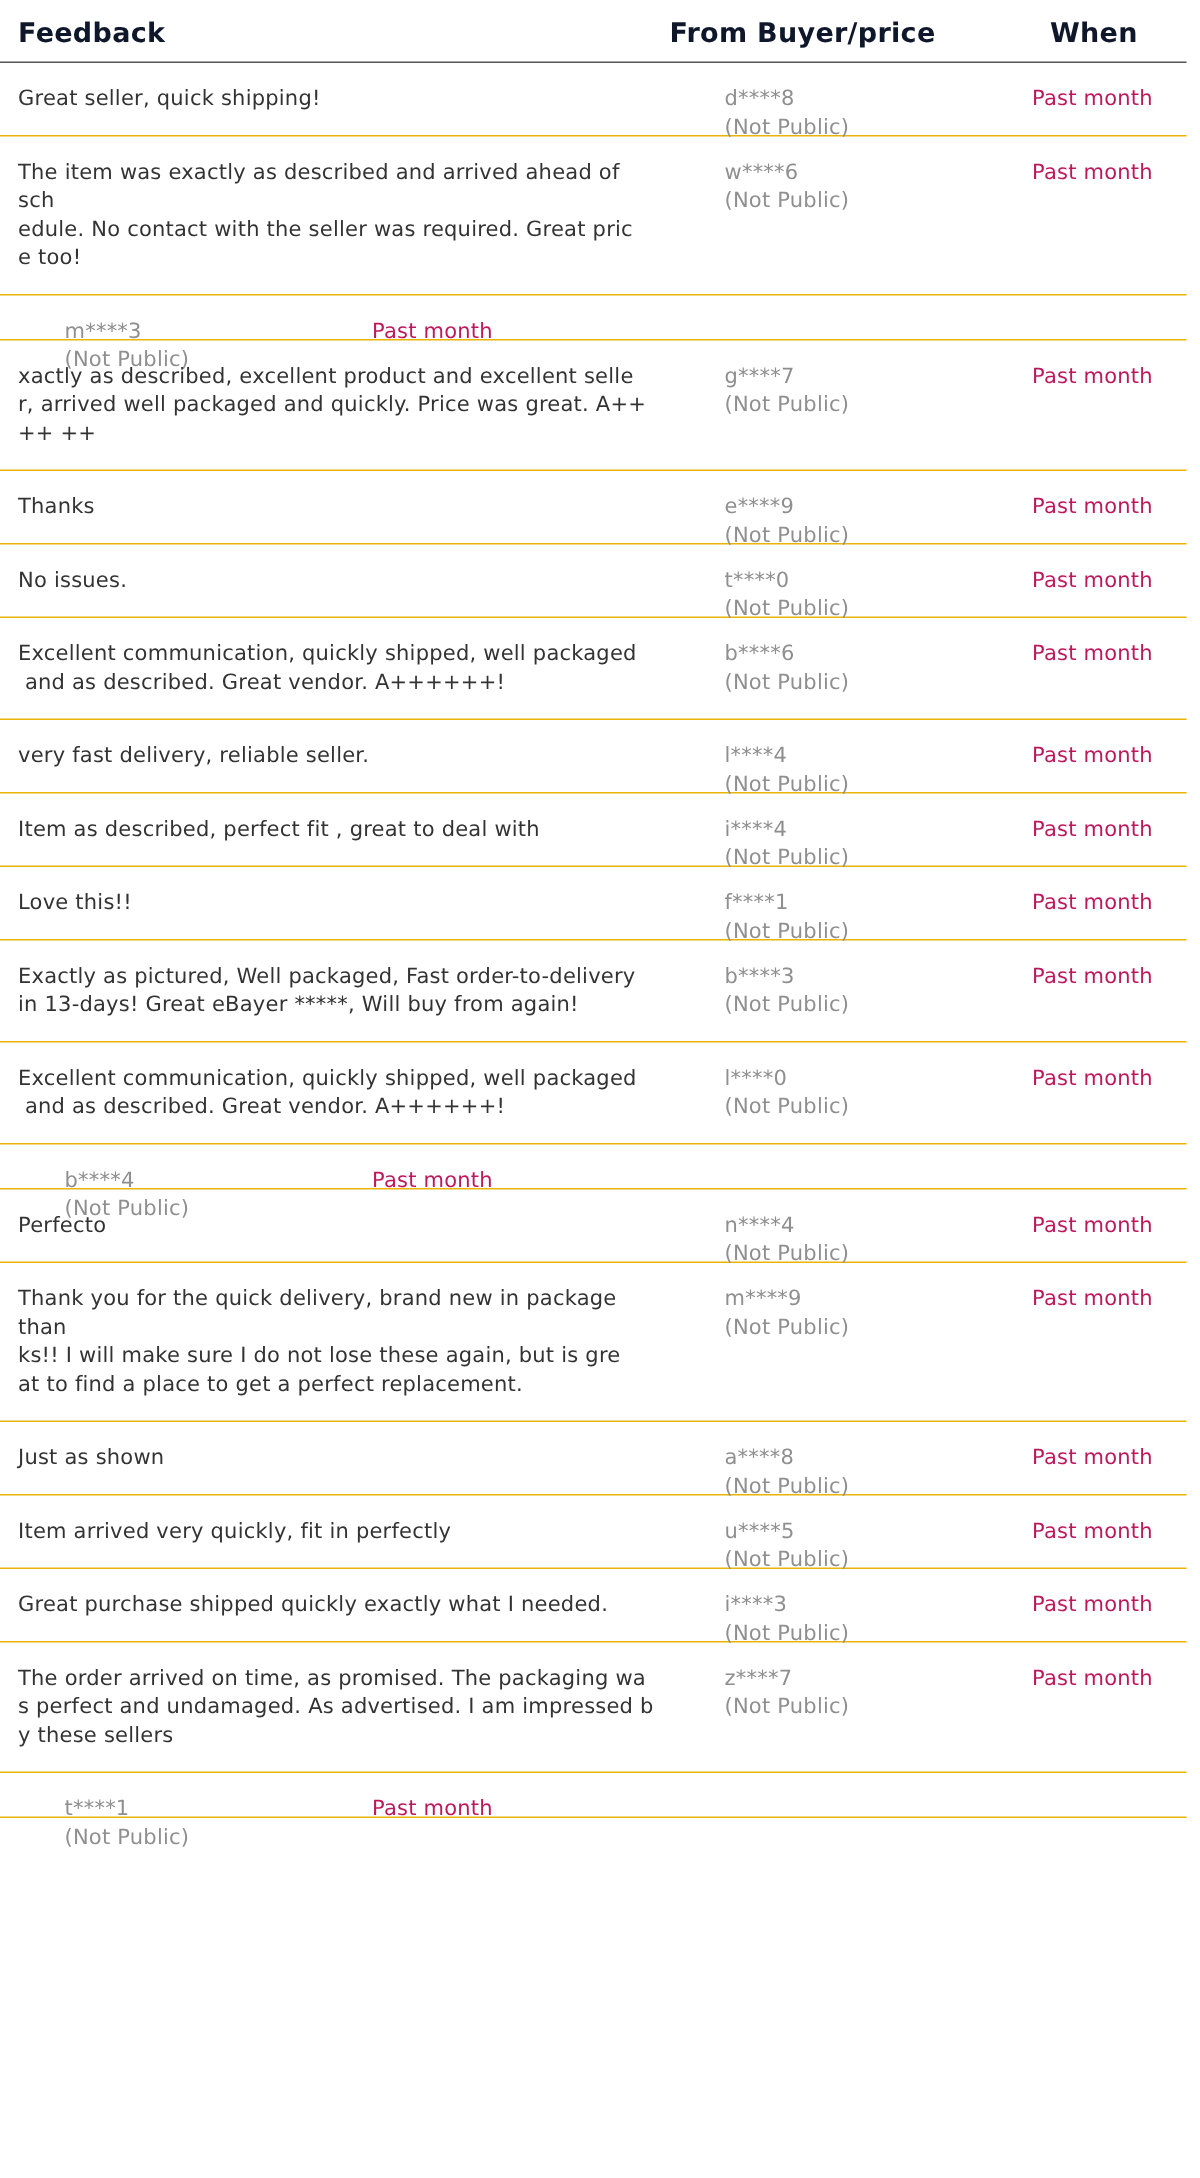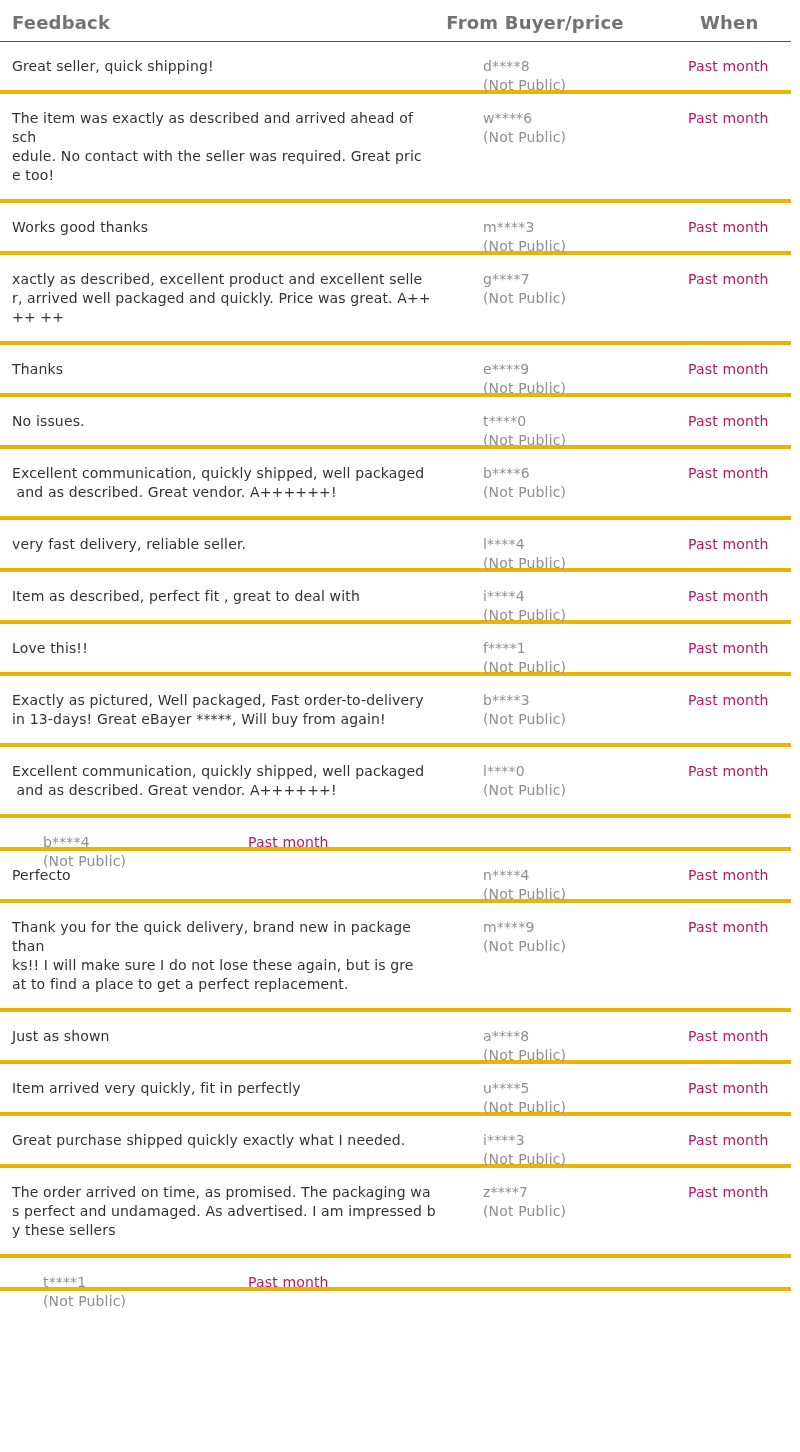--- a/index.html
+++ b/index.html
@@ -22,42 +22,42 @@
     align-items: flex-end;
     padding-top: 12px;
     padding-bottom: 8px;
     border-bottom: 1px solid #555555;
     margin-right: 9px;
   }
   .thead .th {
     font-weight: bold;
     font-size: 18px;
     line-height: 21px;
-    color: #737373;
+    color: #0f172a;
     letter-spacing: 0.2px;
     box-sizing: border-box;
   }
   .th-feedback {
     width: 440px;
     padding-left: 12px;
   }
   .th-buyer {
     width: 190px;
     text-align: center;
   }
   .th-when {
     width: 161px;
     padding-left: 70px;
   }
   
   .row {
     display: flex;
     padding-top: 15px;
     padding-bottom: 14px;
-    border-bottom: 4px solid #eab308;
+    border-bottom: 1px solid #eab308;
     margin-right: 9px;
   }
   .c-feedback {
     width: 440px;
     box-sizing: border-box;
     padding-left: 12px;
     padding-right: 2px;
     font-size: 14px;
     line-height: 19px;
     letter-spacing: 0.15px;
@@ -132,21 +132,20 @@
       </div>
     </div>
     <div class="c-when">
       <div class="overhang">
         <div class="when-value">Past month</div>
       </div>
     </div>
   </div>
 
   <div class="row">
-    <div class="c-feedback">Works good thanks</div>
     <div class="c-buyer">
       <div class="overhang">
         <div class="buyer-name">m****3</div>
         <div class="privacy">(Not Public)</div>
       </div>
     </div>
     <div class="c-when">
       <div class="overhang">
         <div class="when-value">Past month</div>
       </div>

